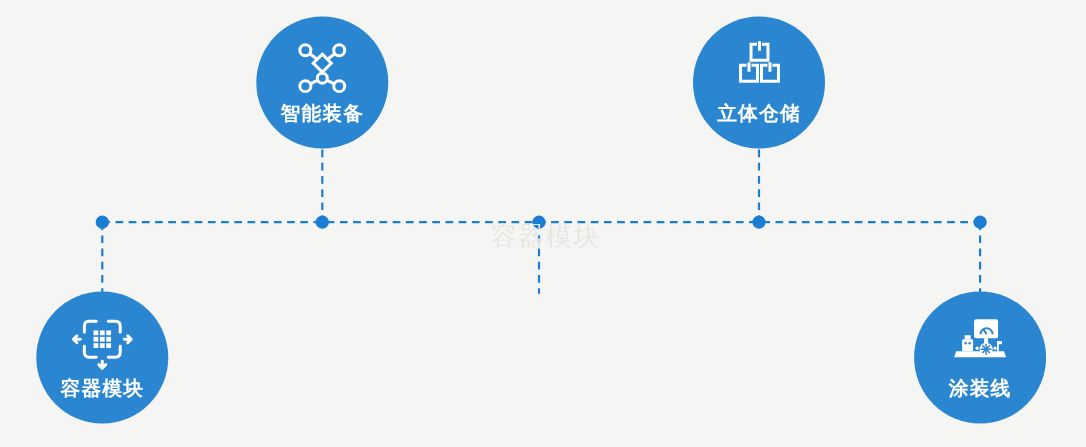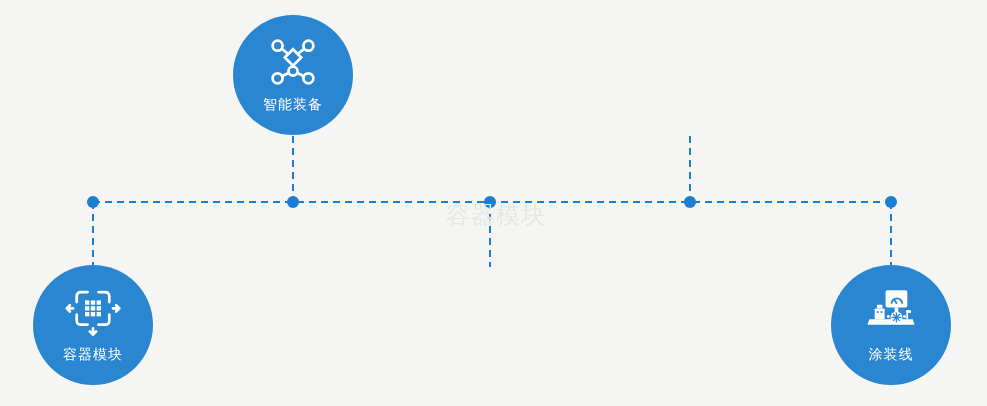--- a/index.html
+++ b/index.html
@@ -59,22 +59,22 @@
     width: 58px;
     height: 58px;
   }
   .node .label {
     position: absolute;
     top: 78px;
     left: 0;
     width: 100%;
     text-align: center;
     color: var(--label);
-    font-size: 14px;
-    font-weight: normal;
+    font-size: 18px;
+    font-weight: bold;
     line-height: 22px;
     letter-spacing: 1px;
     white-space: nowrap;
   }
 
   .node-smart-equipment   { left: 233px; top: 15px; }
   .node-warehouse         { left: 630px; top: 15px; }
   .node-logistics-sorting { left: 33px;  top: 265px; }
   .node-production-line   { left: 430px; top: 265px; }
   .node-coating-line      { left: 831px; top: 265px; }
@@ -118,20 +118,33 @@
         <circle class="mask" cx="49" cy="14" r="5.5"></circle>
         <circle class="mask" cx="15" cy="50" r="5.5"></circle>
         <circle class="mask" cx="49" cy="50" r="5.5"></circle>
         <rect class="mask" x="25.6" y="20.6" width="12.8" height="12.8" transform="rotate(45 32 27)"></rect>
         <circle class="mask" cx="32" cy="42" r="5"></circle>
       </g>
     </svg>
     <div class="label">智能装备</div>
   </div>
 
+  <div class="node node-warehouse">
+    <svg class="icon" viewBox="0 0 64 64">
+      <g class="stroke" stroke-width="3" stroke-linecap="square">
+        <path d="M28.5 8 H24 V24 H41 V8 H36.5"></path>
+        <line x1="32.5" y1="6.5" x2="32.5" y2="13"></line>
+        <path d="M18 29 H13.5 V45 H30.5 V29 H26"></path>
+        <line x1="22" y1="27.5" x2="22" y2="34"></line>
+        <path d="M39 29 H34.5 V45 H51.5 V29 H47"></path>
+        <line x1="43" y1="27.5" x2="43" y2="34"></line>
+      </g>
+    </svg>
+    <div class="label">立体仓储</div>
+  </div>
 
   <div class="node node-logistics-sorting">
     <svg class="icon" viewBox="0 0 64 64">
       <g class="stroke" stroke-width="3" stroke-linecap="round" stroke-linejoin="round">
         <path d="M26 10 H19 Q14 10 14 15 V21"></path>
         <path d="M38 10 H45 Q50 10 50 15 V21"></path>
         <path d="M26 46 H19 Q14 46 14 41 V35"></path>
         <path d="M38 46 H45 Q50 46 50 41 V35"></path>
         <path d="M10 28 H3 M6.5 24.5 L3 28 L6.5 31.5"></path>
         <path d="M54 28 H61 M57.5 24.5 L61 28 L57.5 31.5"></path>

